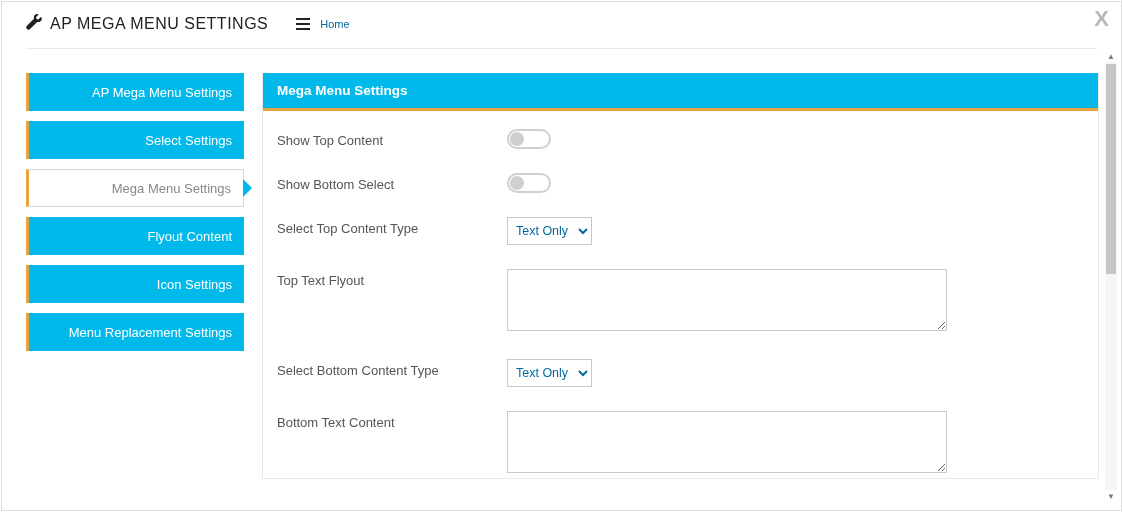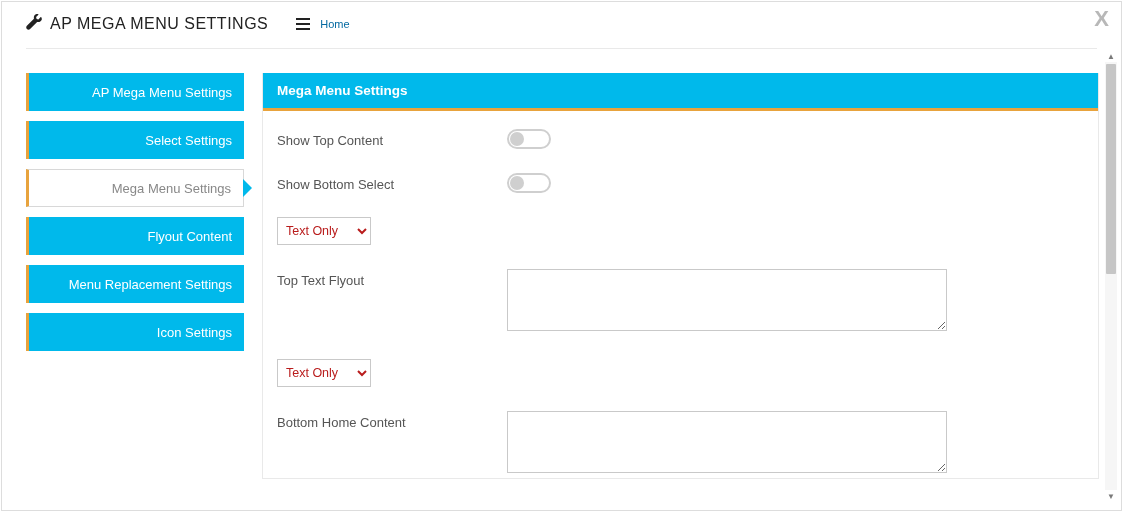--- a/index.html
+++ b/index.html
@@ -165,27 +165,27 @@
     position: absolute;
     left: 1px;
     top: 1px;
     width: 14px;
     height: 14px;
     border-radius: 50%;
     background: #cfcfcf;
   }
   
   .select {
-    width: 94px;
+    width: 85px;
     height: 28px;
     border: 1px solid #c9c9c9;
     background: #fff;
     font-size: 12.5px;
     padding: 3px 4px;
-    color: #b91c1c;
+    color: #0369a1;
   }
   
   .ta {
     width: 440px;
     height: 62px;
     border: 1px solid #c9c9c9;
     resize: both;
     font-family: inherit;
     font-size: 13px;
     padding: 4px;
@@ -255,24 +255,24 @@
       <div class="tab">
           <span>Select Settings</span>
         </div>
       <div class="tab active">
           <span>Mega Menu Settings</span>
         </div>
       <div class="tab">
           <span>Flyout Content</span>
         </div>
       <div class="tab">
+          <span>Icon Settings</span>
+        </div>
+      <div class="tab">
           <span>Menu Replacement Settings</span>
-        </div>
-      <div class="tab">
-          <span>Icon Settings</span>
         </div>
     </div>
 
     <div class="main">
       <div class="panel-header">Mega Menu Settings</div>
       <div class="panel-body">
 
         <div class="field">
           <div class="field-label">Show Top Content</div>
           <div class="field-control">
@@ -281,44 +281,46 @@
         </div>
 
         <div class="field">
           <div class="field-label">Show Bottom Select</div>
           <div class="field-control">
             <div class="toggle"></div>
           </div>
         </div>
 
         <div class="field">
+          <div class="field-label">Select Top Content Type</div>
           <div class="field-control">
             <select class="select">
               <option>Text Only</option>
             </select>
           </div>
         </div>
 
         <div class="field">
           <div class="field-label">Top Text Flyout</div>
           <div class="field-control">
             <textarea class="ta" value="" style=""></textarea>
           </div>
         </div>
 
         <div class="field">
+          <div class="field-label">Select Bottom Content Type</div>
           <div class="field-control">
             <select class="select">
               <option>Text Only</option>
             </select>
           </div>
         </div>
 
         <div class="field">
-          <div class="field-label">Bottom Home Content</div>
+          <div class="field-label">Bottom Text Content</div>
           <div class="field-control">
             <textarea class="ta" value="" style=""></textarea>
           </div>
         </div>
 
       </div>
     </div>
 
   </div>
 

